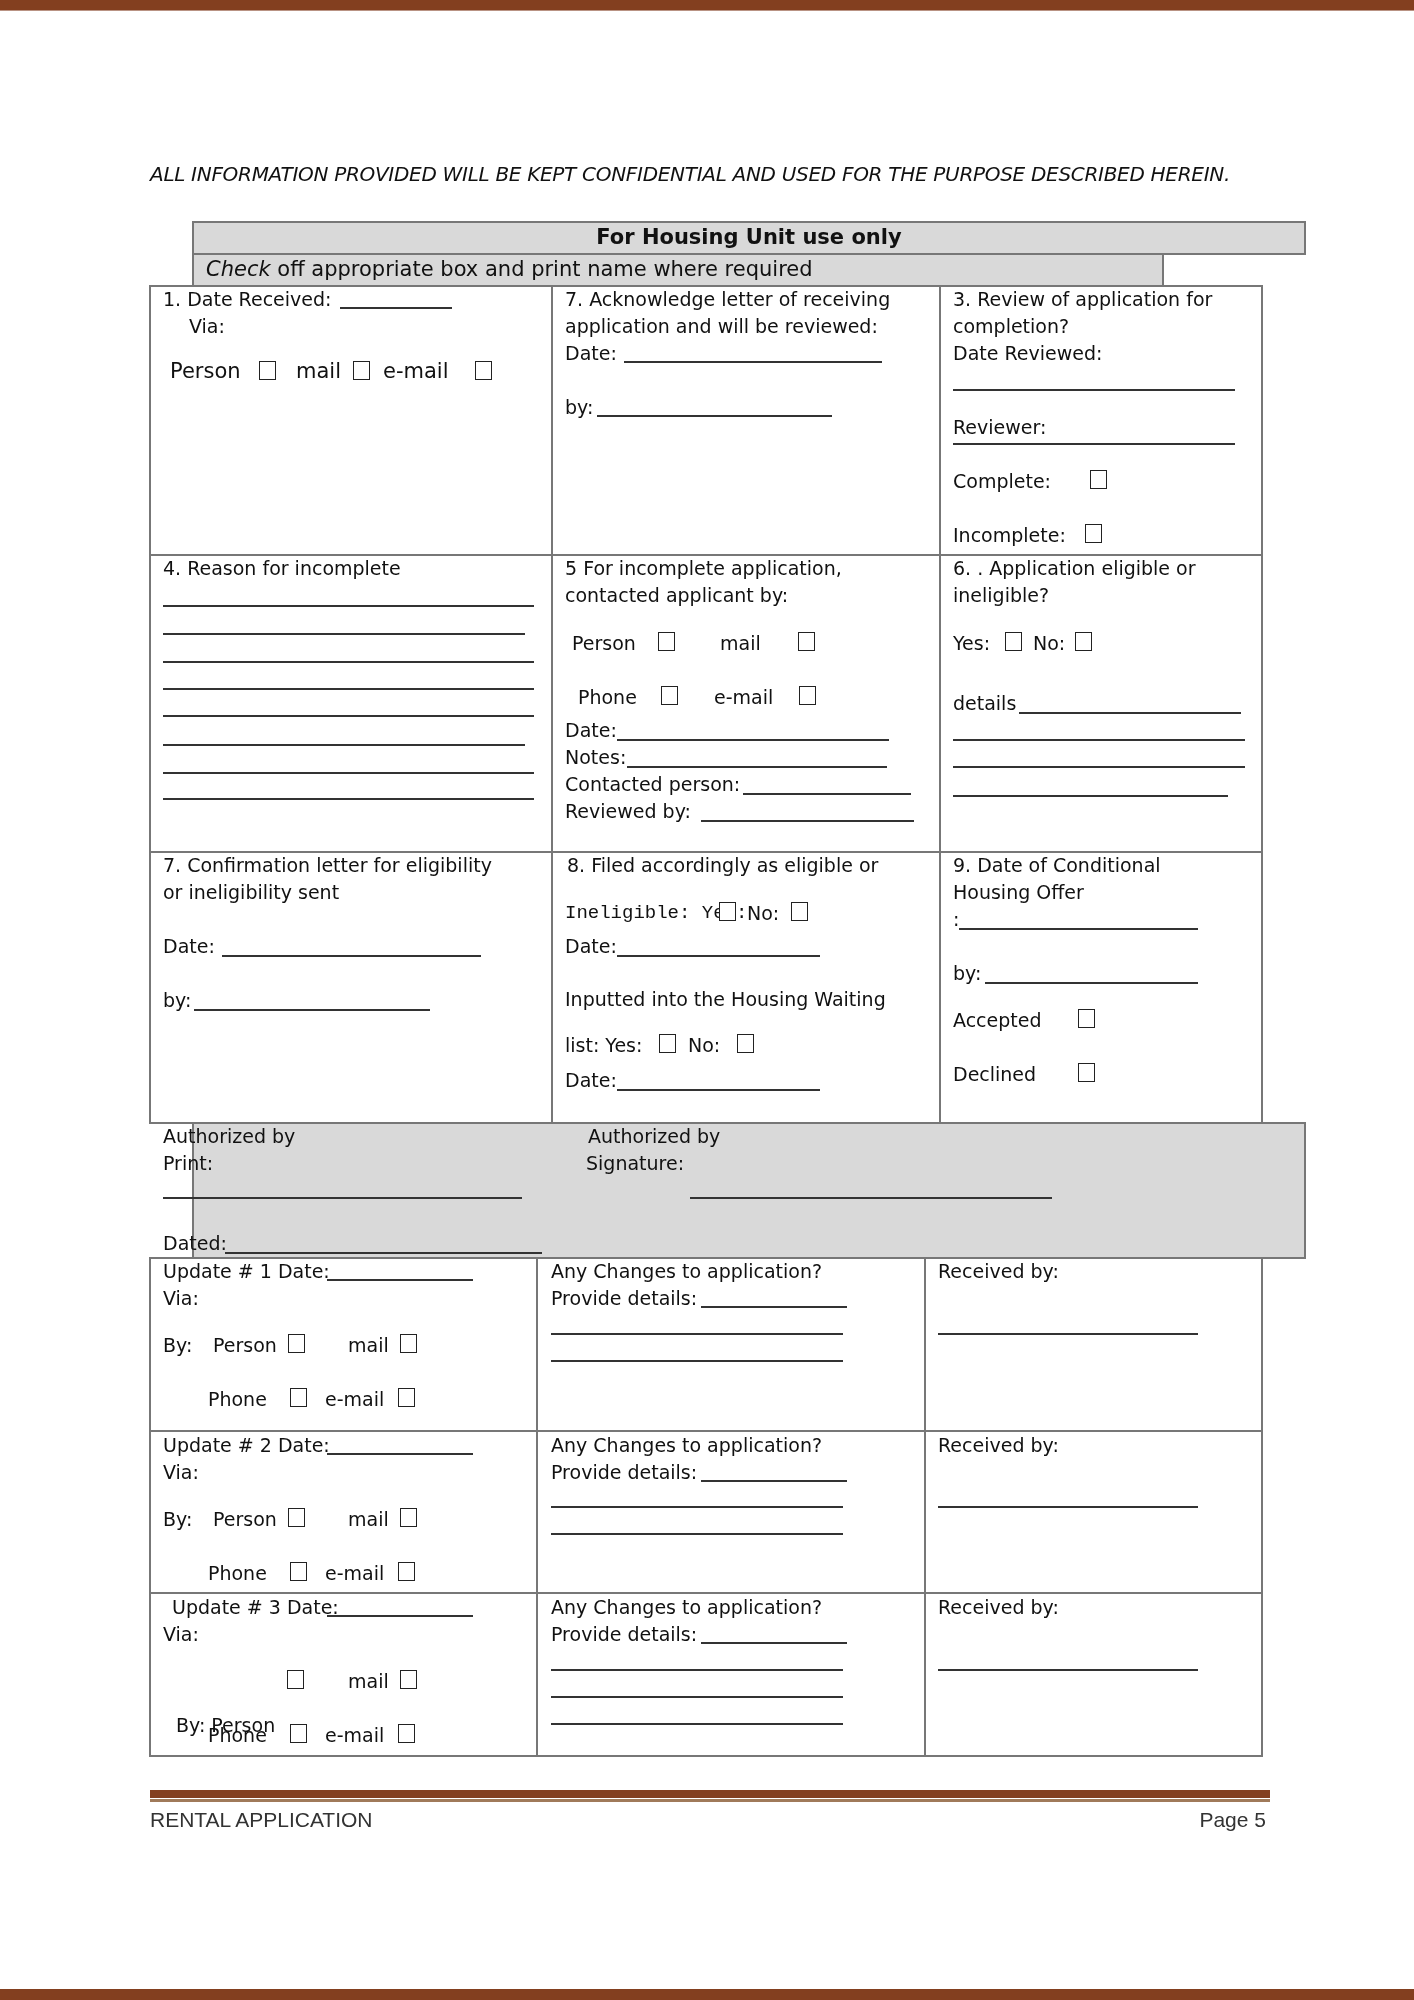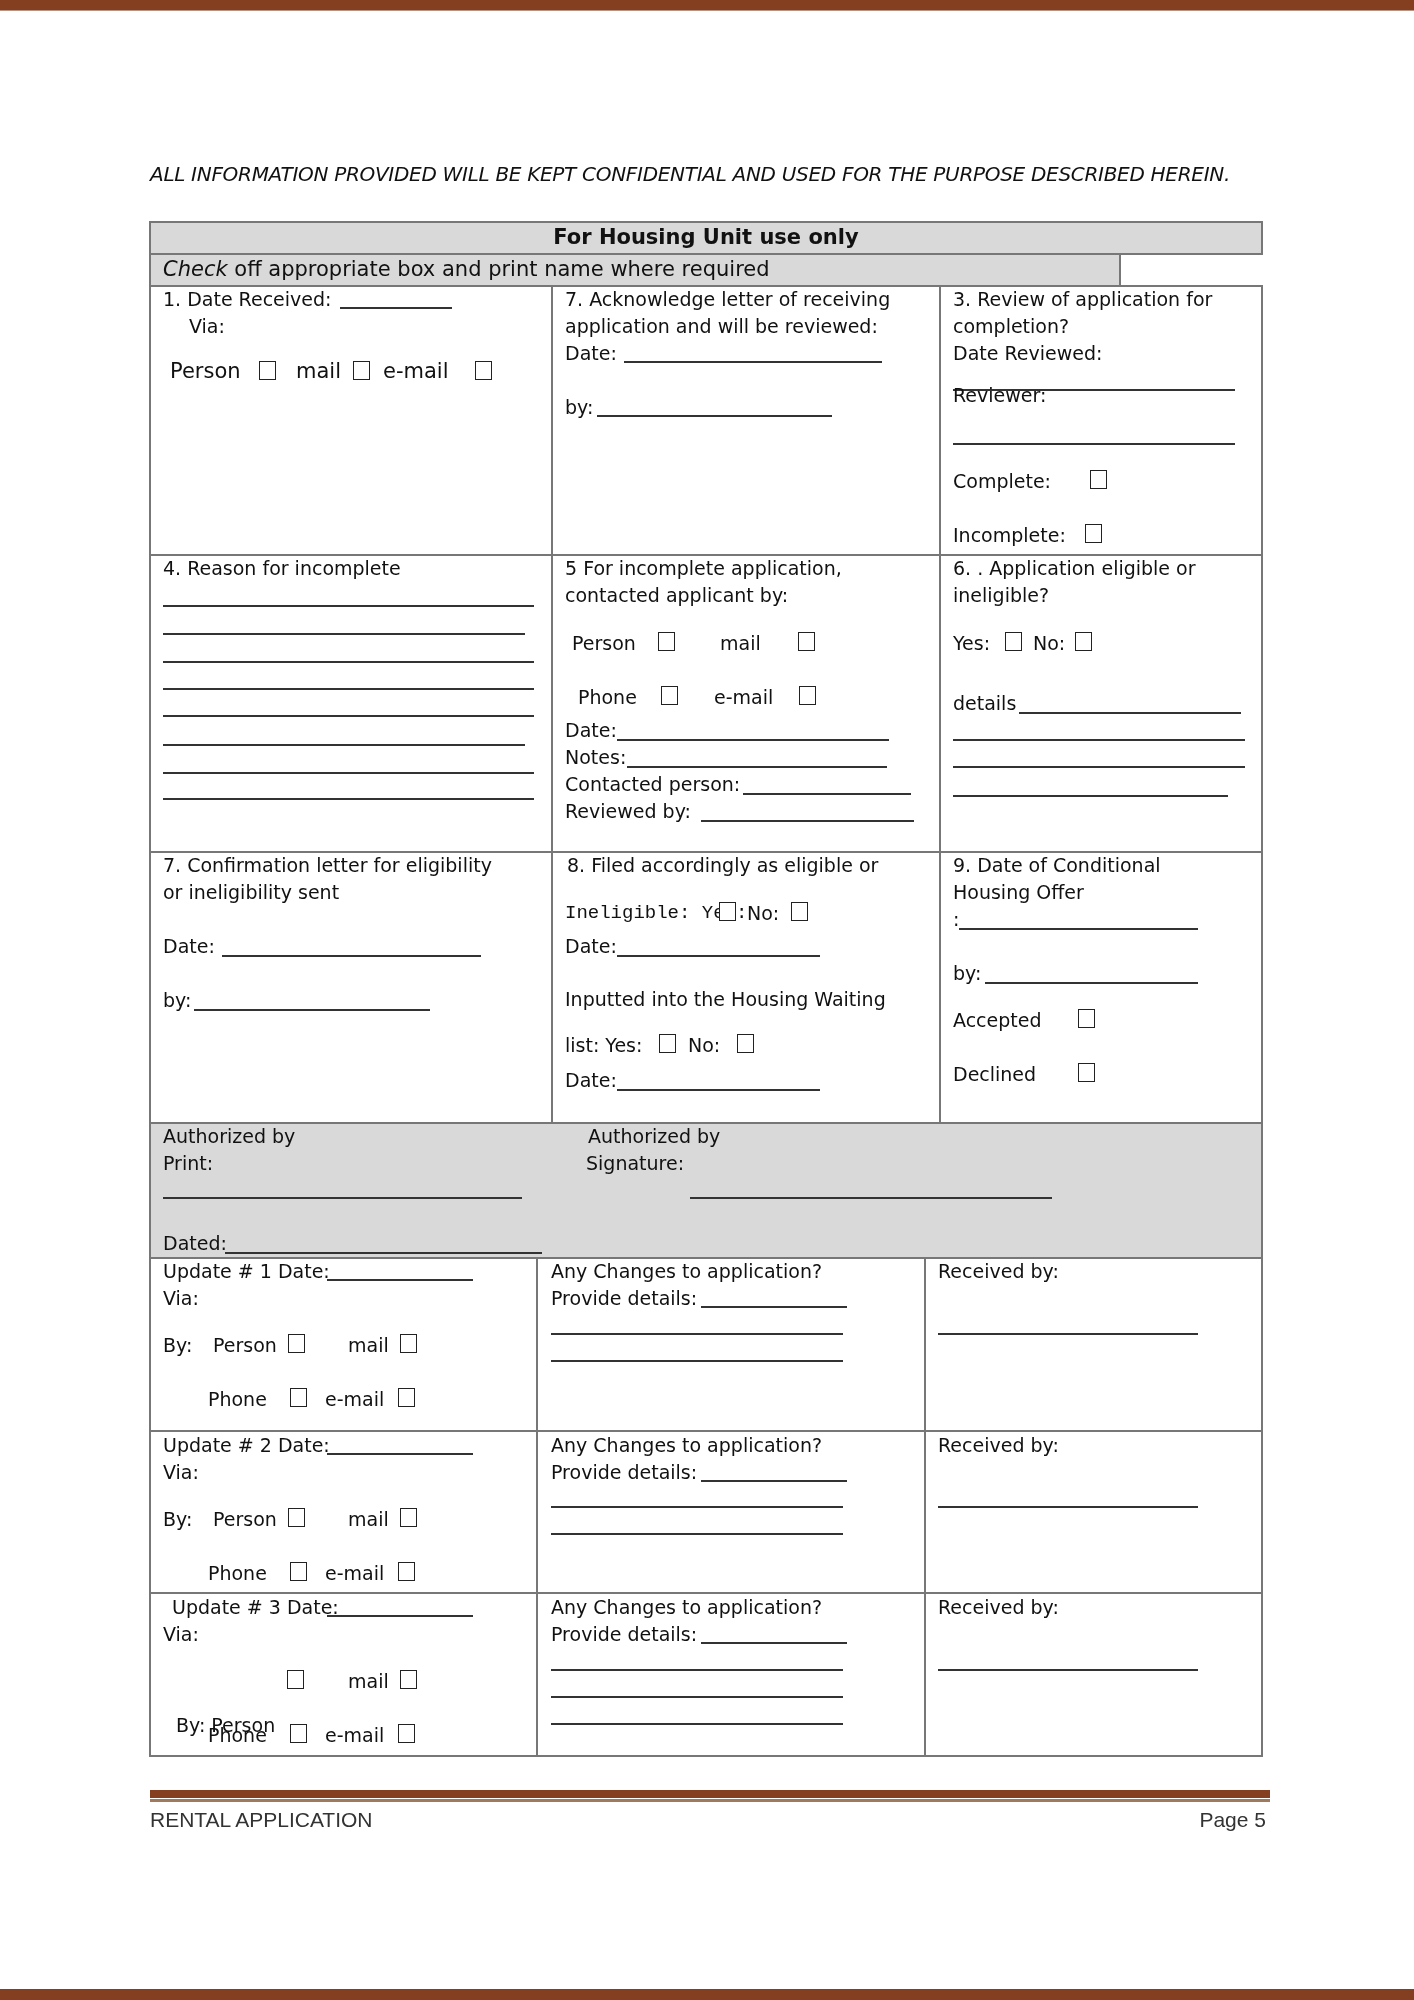--- a/index.html
+++ b/index.html
@@ -4,21 +4,21 @@
 <style>
   html, body { margin:0; padding:0; background:#fff; }
   body { width:1414px; height:2000px; position:relative; overflow:hidden;
          font-family:"DejaVu Sans", sans-serif; color:#111; }
   .bar-top { position:absolute; left:0; top:0; width:1414px; height:10px; background:#833f1f; border-bottom:1px solid #b99384; }
   .bar-bottom { position:absolute; left:0; top:1989px; width:1414px; height:11px; background:#833f1f; }
   .confidential { position:absolute; left:150px; top:160px; width:1120px; font-style:italic; font-size:20px; line-height:29px; letter-spacing:-0.3px; }
   .box { position:absolute; border:2px solid #777; box-sizing:border-box; }
   .vline { position:absolute; width:2px; background:#777; }
   .hline { position:absolute; height:2px; background:#777; }
-  .gray { background:#d9d9d9; }
+  .gray { background:#d9d9d9;margin-left:43px; }
   .t { position:absolute; font-size:19px; line-height:27px; white-space:nowrap; }
   .ul { position:absolute; height:1.5px; background:#333; }
   .cb { position:absolute; width:17px; height:19px; border:1.5px solid #222; box-sizing:border-box; background:#fff; }
   .hdr { position:absolute; font-size:21px; white-space:nowrap; }
   .footer-line1 { position:absolute; left:150px; top:1790px; width:1120px; height:8px; background:#833f1f; }
   .footer-line2 { position:absolute; left:150px; top:1799px; width:1120px; height:3px; background:#a07a5a; }
   .footer-text { position:absolute; top:1808px; font-size:21px; color:#333; font-family:"Liberation Sans", sans-serif; }
 </style>
 </head>
 <body>
@@ -59,21 +59,21 @@
   <div class="ul" style="left:624px;top:361px;width:258px;"></div>
   <div class="t" style="left:565px;top:394px;">by:</div>
   <div class="ul" style="left:597px;top:415px;width:235px;"></div>
 </div>
 
 <div>
   <div class="t" style="left:953px;top:286px;">3.  Review of application for</div>
   <div class="t" style="left:953px;top:313px;">completion?</div>
   <div class="t" style="left:953px;top:340px;">Date Reviewed:</div>
   <div class="ul" style="left:953px;top:389px;width:282px;"></div>
-  <div class="t" style="left:953px;top:382px;">Reviewer:</div>
+  <div class="t" style="left:953px;top:414px;">Reviewer:</div>
   <div class="ul" style="left:953px;top:443px;width:282px;"></div>
   <div class="t" style="left:953px;top:468px;">Complete:</div>
   <div class="cb" style="left:1090px;top:470px;"></div>
   <div class="t" style="left:953px;top:522px;">Incomplete:</div>
   <div class="cb" style="left:1085px;top:524px;"></div>
 </div>
 
 <div>
   <div class="t" style="left:163px;top:555px;">4.   Reason for incomplete</div>
   <div class="ul" style="left:163px;top:605px;width:371px;"></div>

